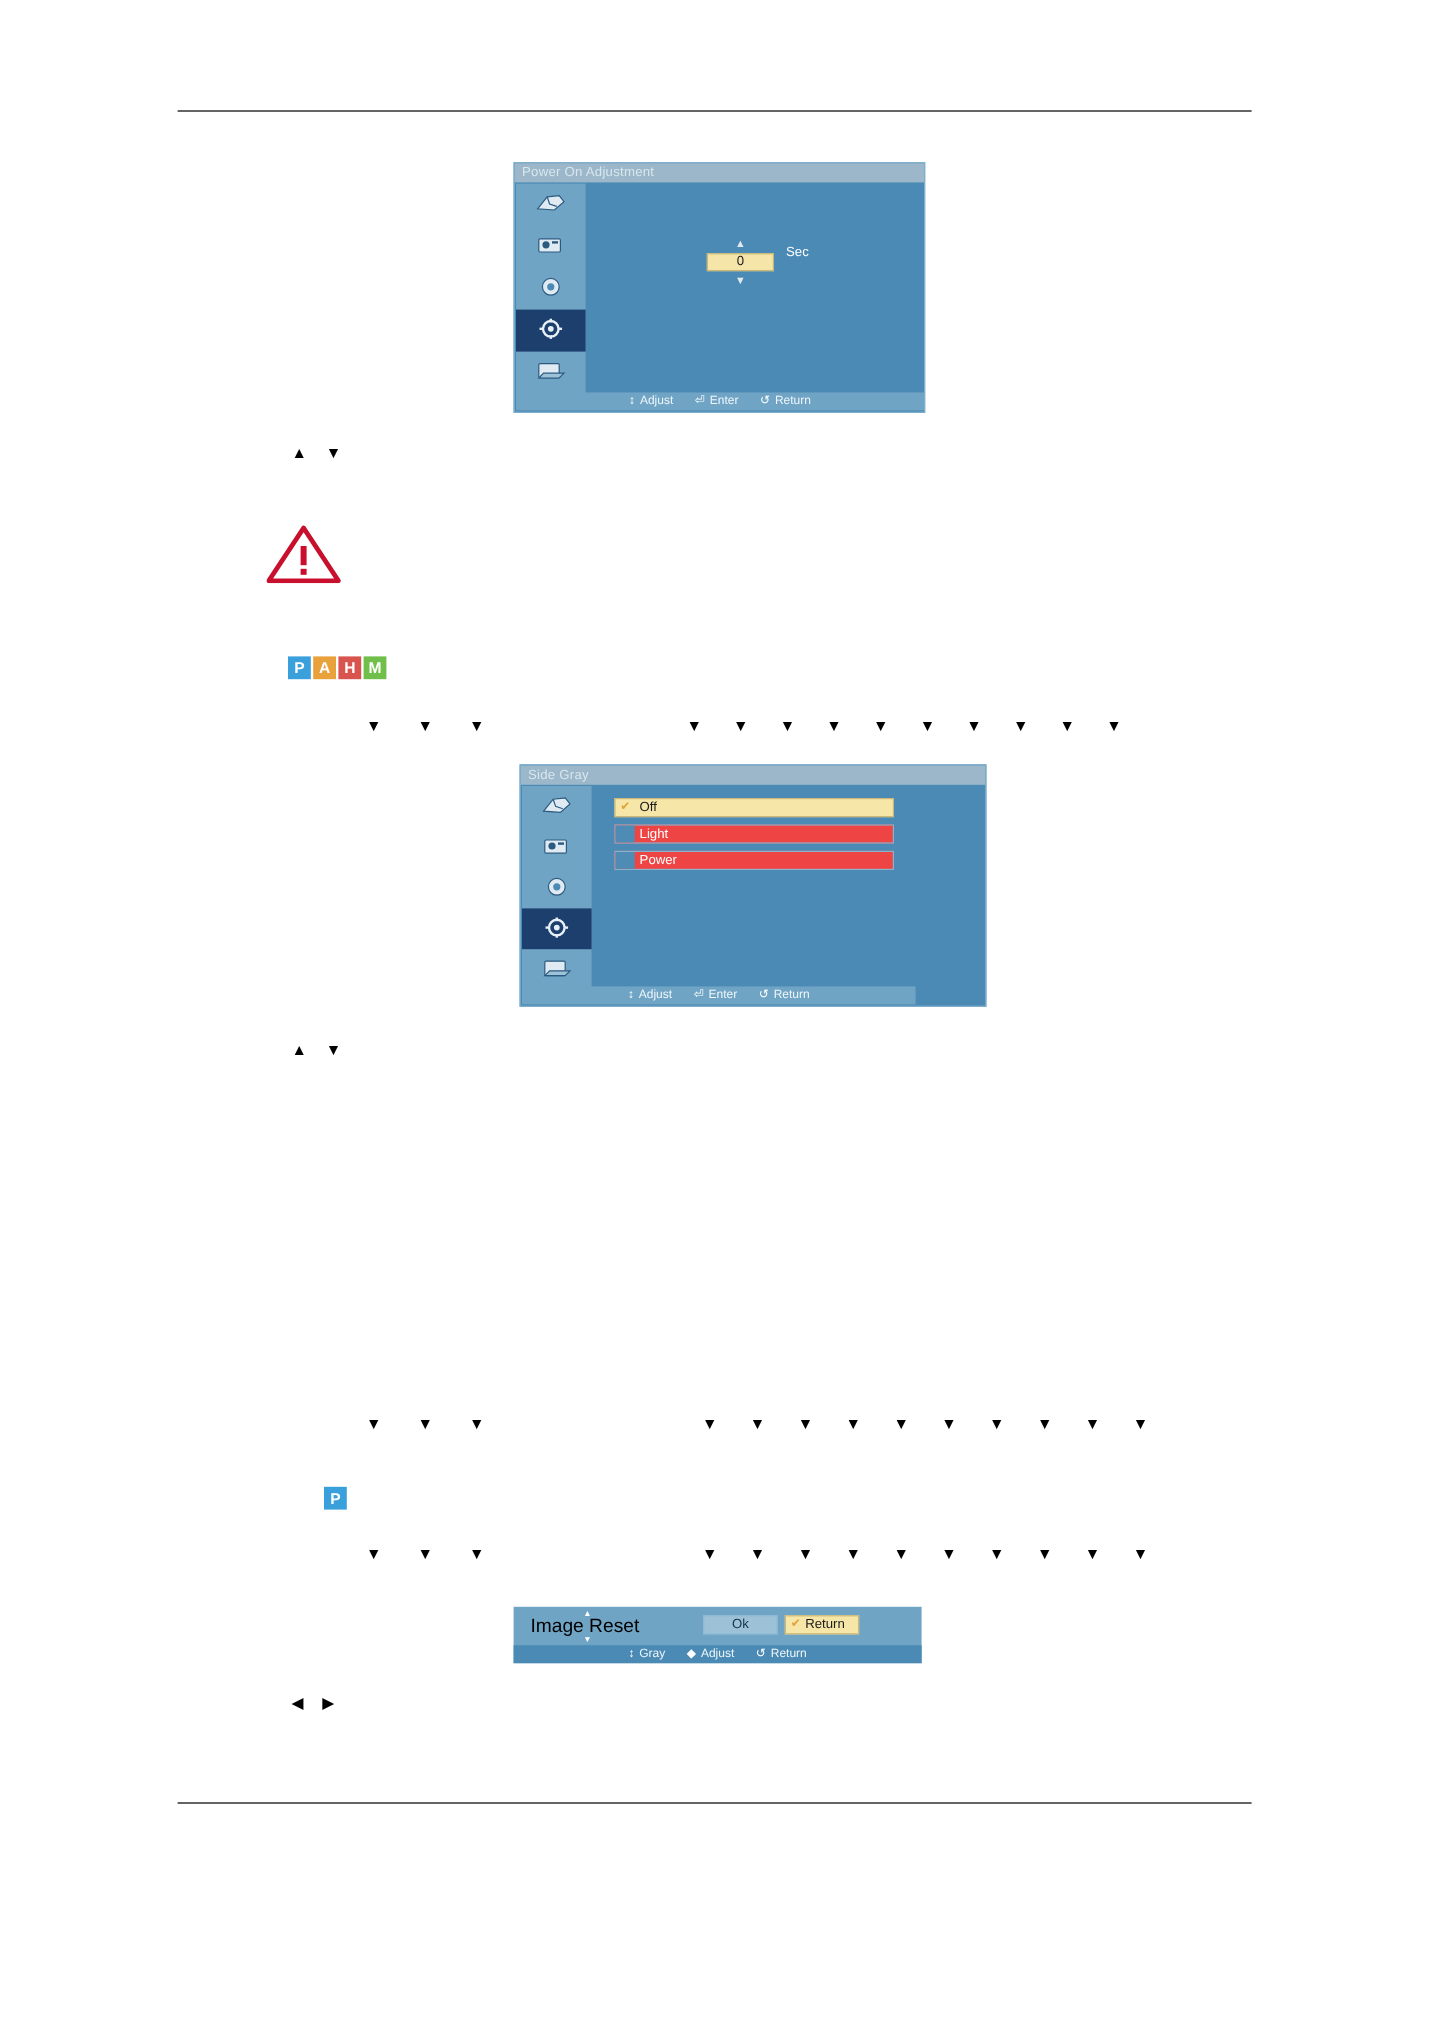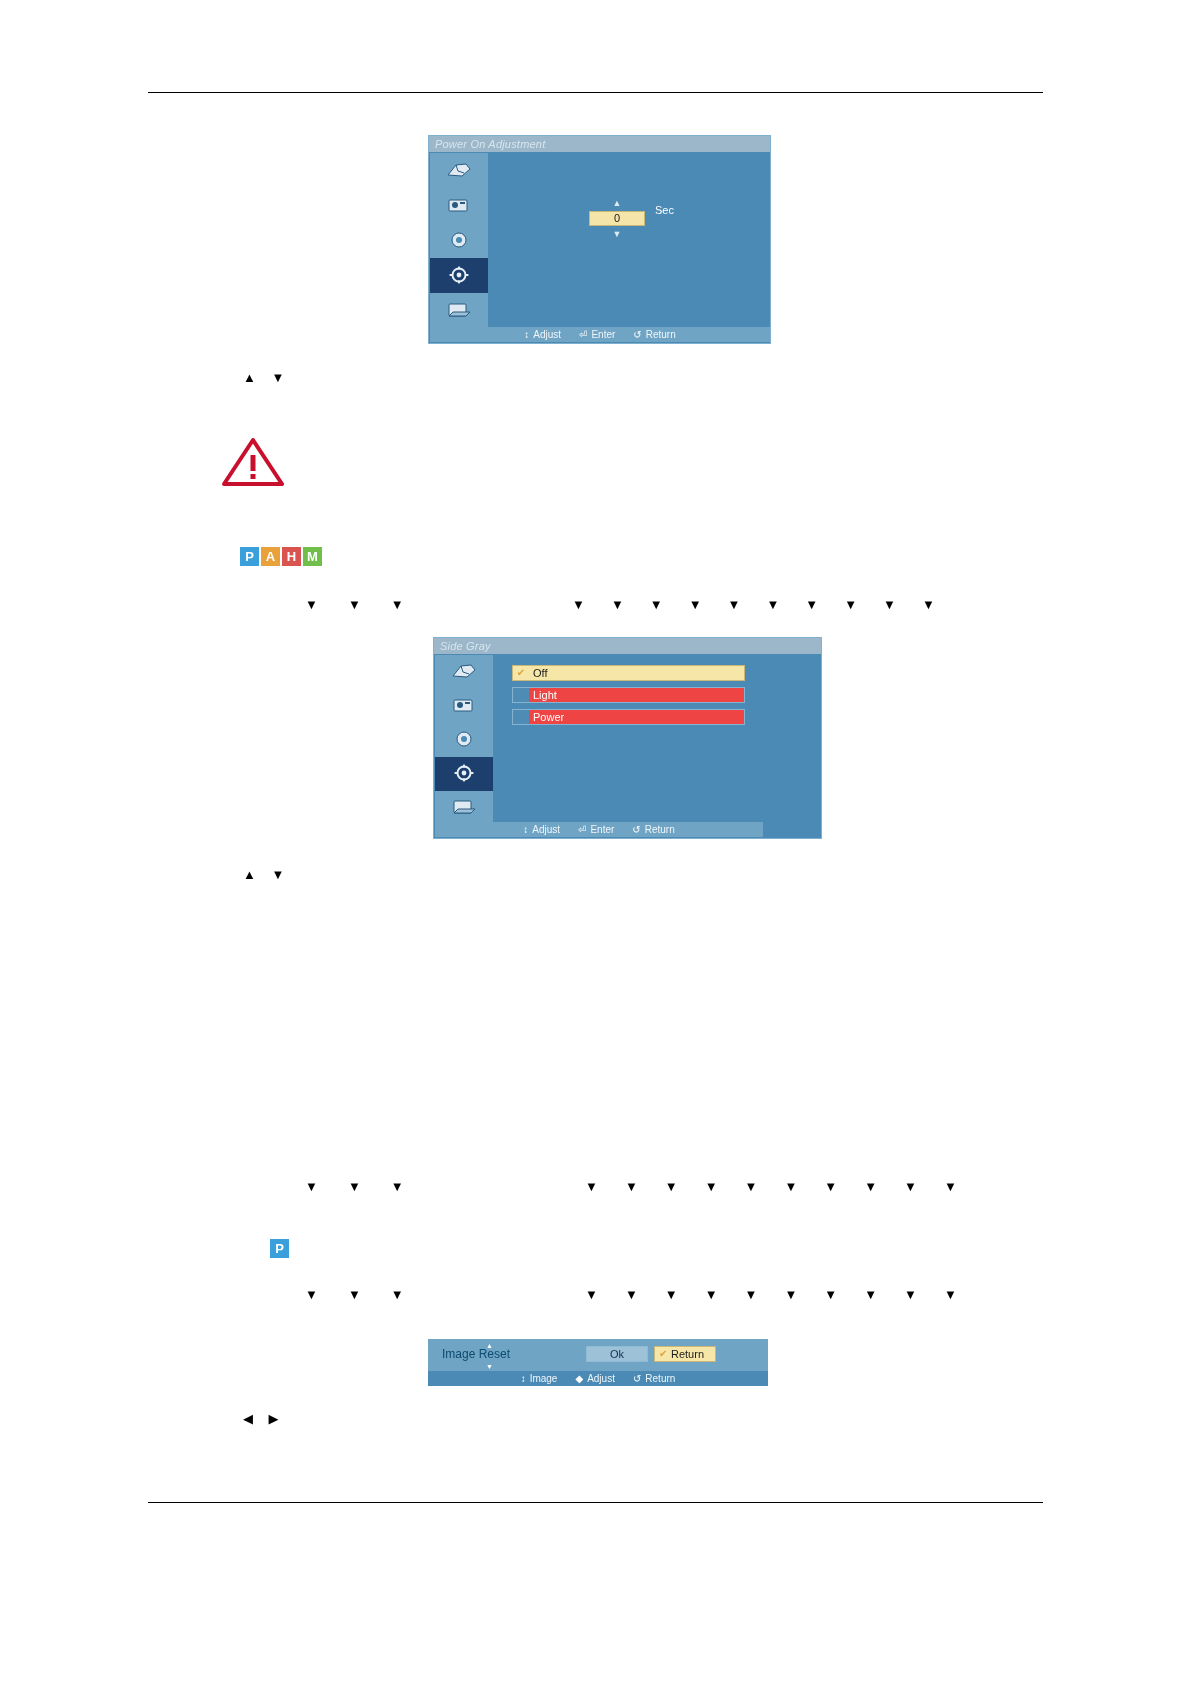--- a/index.html
+++ b/index.html
@@ -45,21 +45,20 @@
     left: 0; top: 0;
     width: 100%;
     height: 16px;
     background: #9bb7c9;
     color: #d8e6ee;
     font-size: 11px;
     line-height: 16px;
     padding-left: 6px;
     box-sizing: border-box;
     letter-spacing: .2px;
-    font-style: italic;
   }
   .osd-sidebar {
     position: absolute;
     left: 1px;
     width: 58px;
     background: #6fa4c4;
   }
   .osd-icon {
     position: relative;
     width: 58px;
@@ -201,22 +200,22 @@
     top: 1339px;
     width: 340px;
     height: 47px;
     background: #6fa4c4;
     border: none;
   }
   #panel-reset .rs-title {
     position: absolute;
     left: 14px;
     top: 8px;
-    color: #0c4a6e;
-    font-size: 12px;
+    color: #000000;
+    font-size: 16px;
   }
   #panel-reset .rs-caret {
     position: absolute;
     left: 58px;
     color: #ffffff;
     font-size: 7px;
     line-height: 7px;
   }
   #panel-reset .rs-caret.up { top: 3px; }
   #panel-reset .rs-caret.down { top: 24px; }
@@ -564,21 +563,21 @@
 
     <div class="rs-btn ok">Ok</div>
     <div class="rs-btn cancel">
       <span class="ck">✔</span>
       <span>Return</span>
     </div>
 
     <div class="osd-footer">
       <span class="fitem">
         <span class="fsym">↕</span>
-        <span>Image</span>
+        <span>Gray</span>
       </span>
       <span class="fitem">
         <span class="fsym">◆</span>
         <span>Adjust</span>
       </span>
       <span class="fitem">
         <span class="fsym">↺</span>
         <span>Return</span>
       </span>
     </div>

